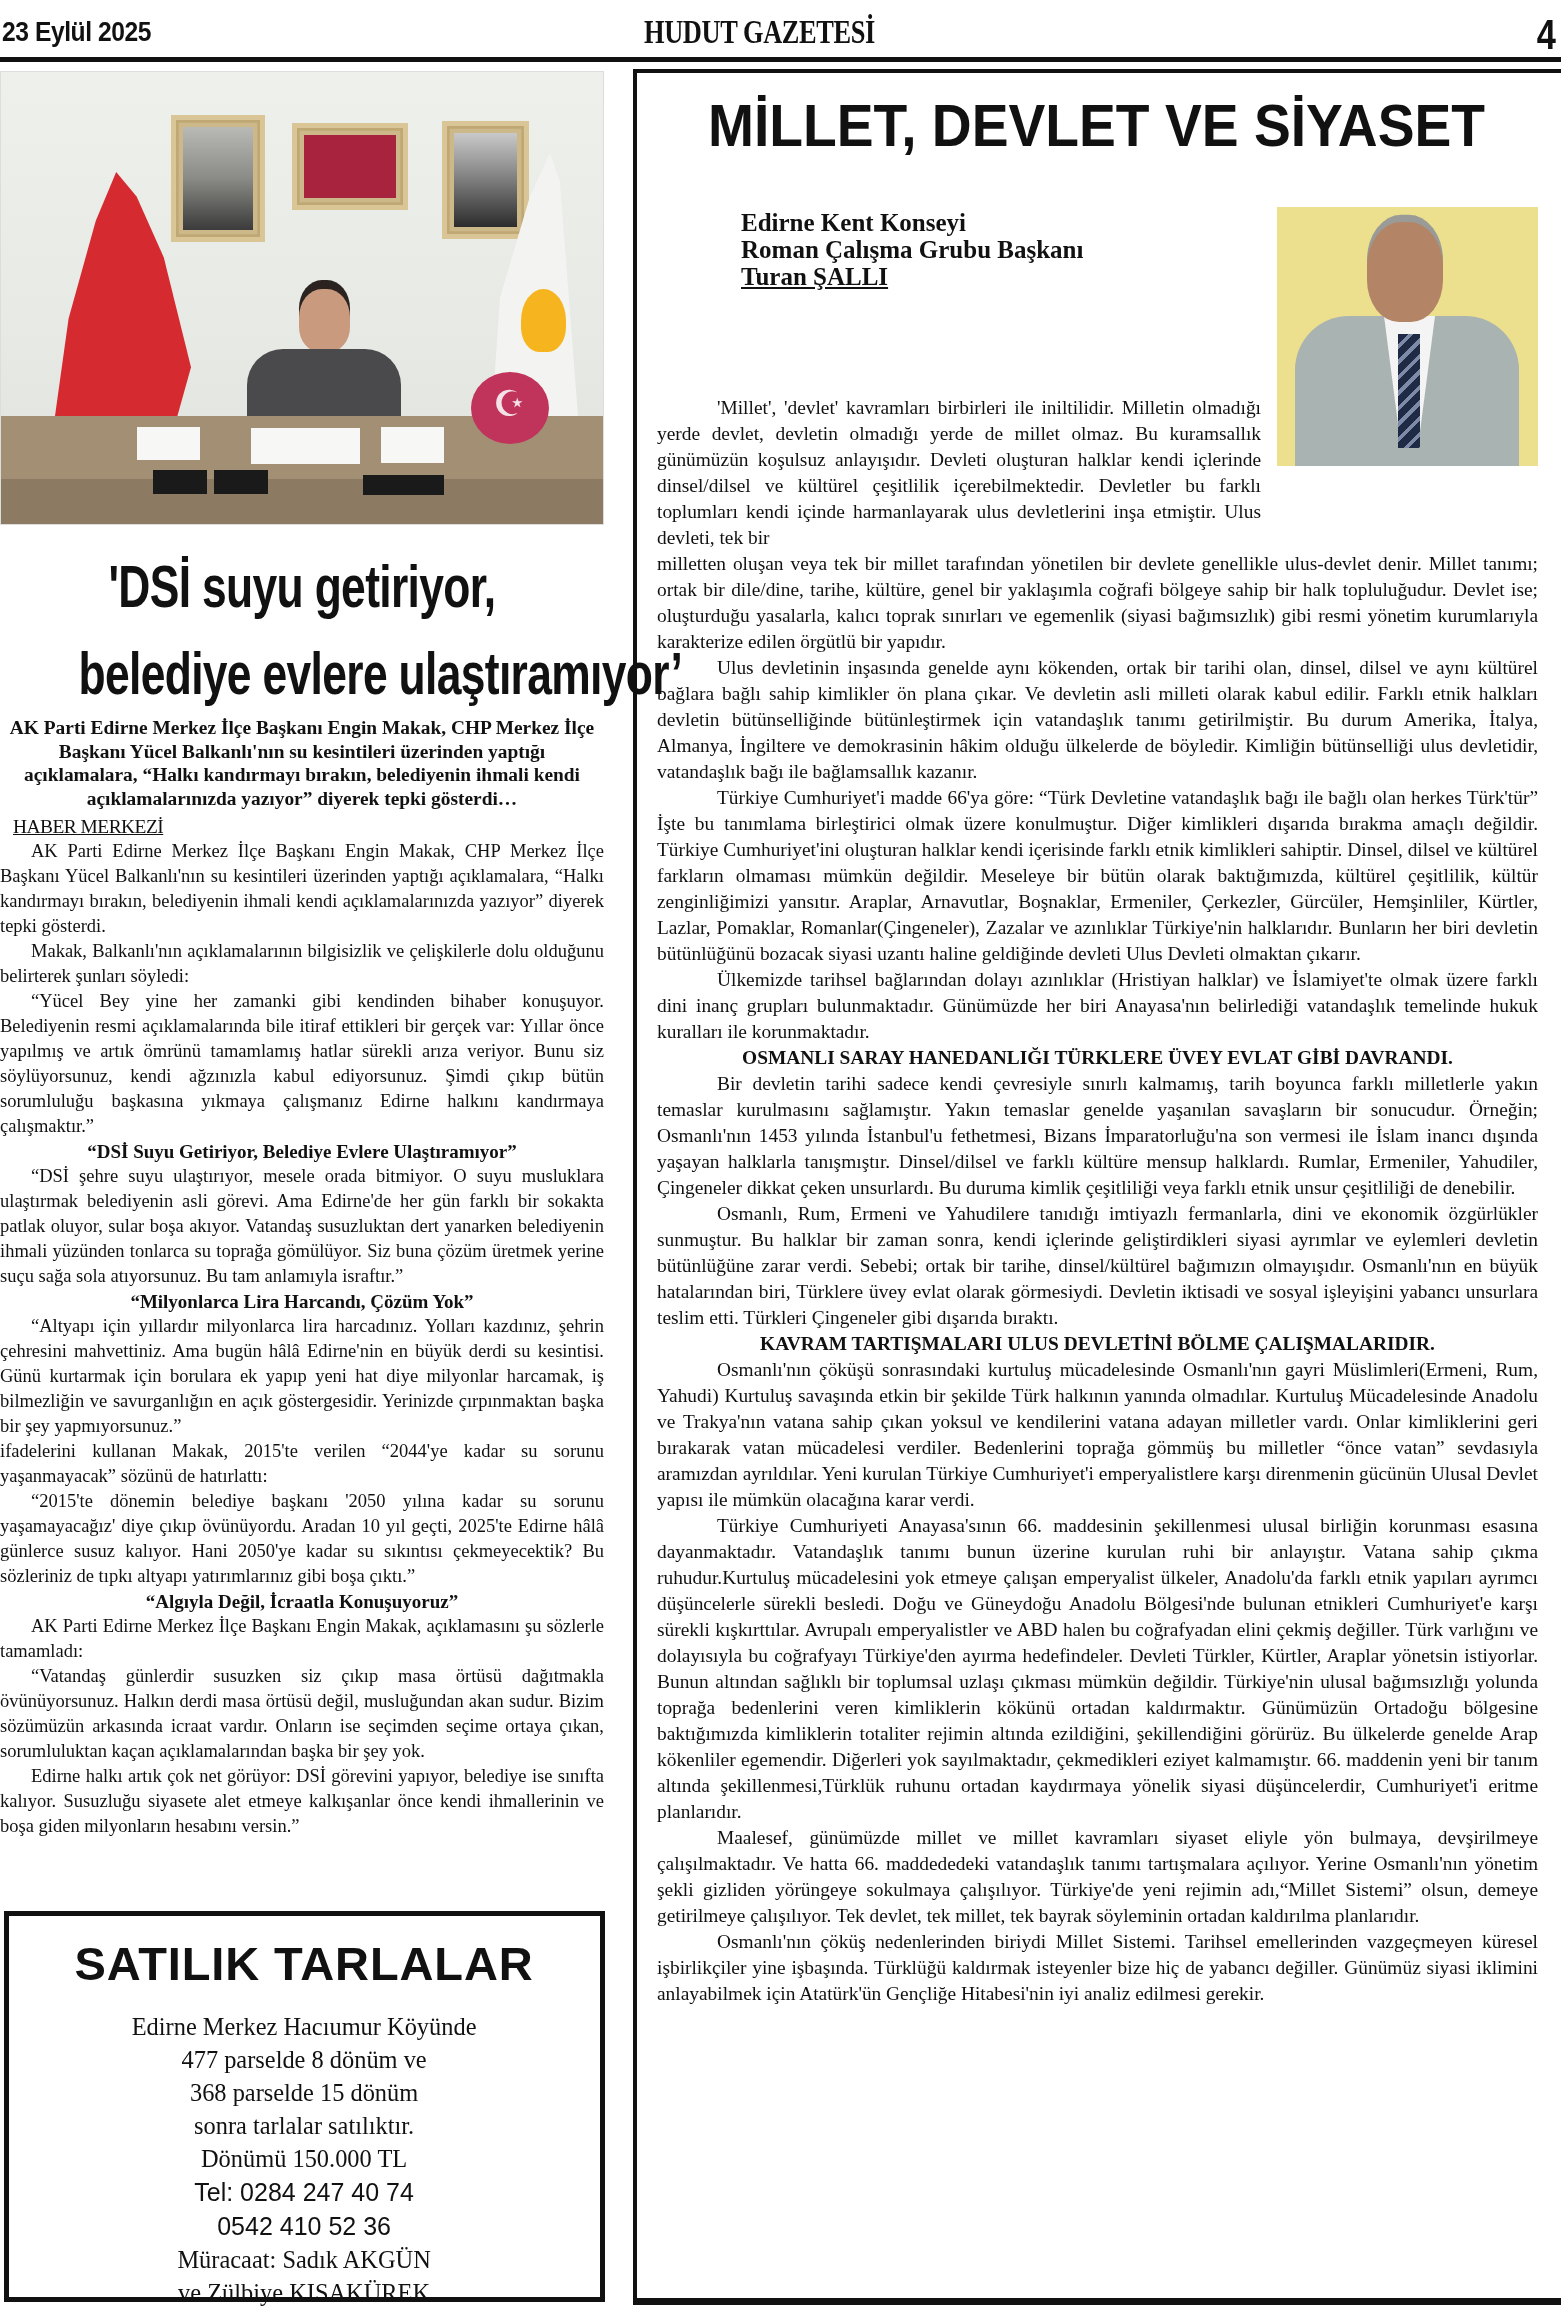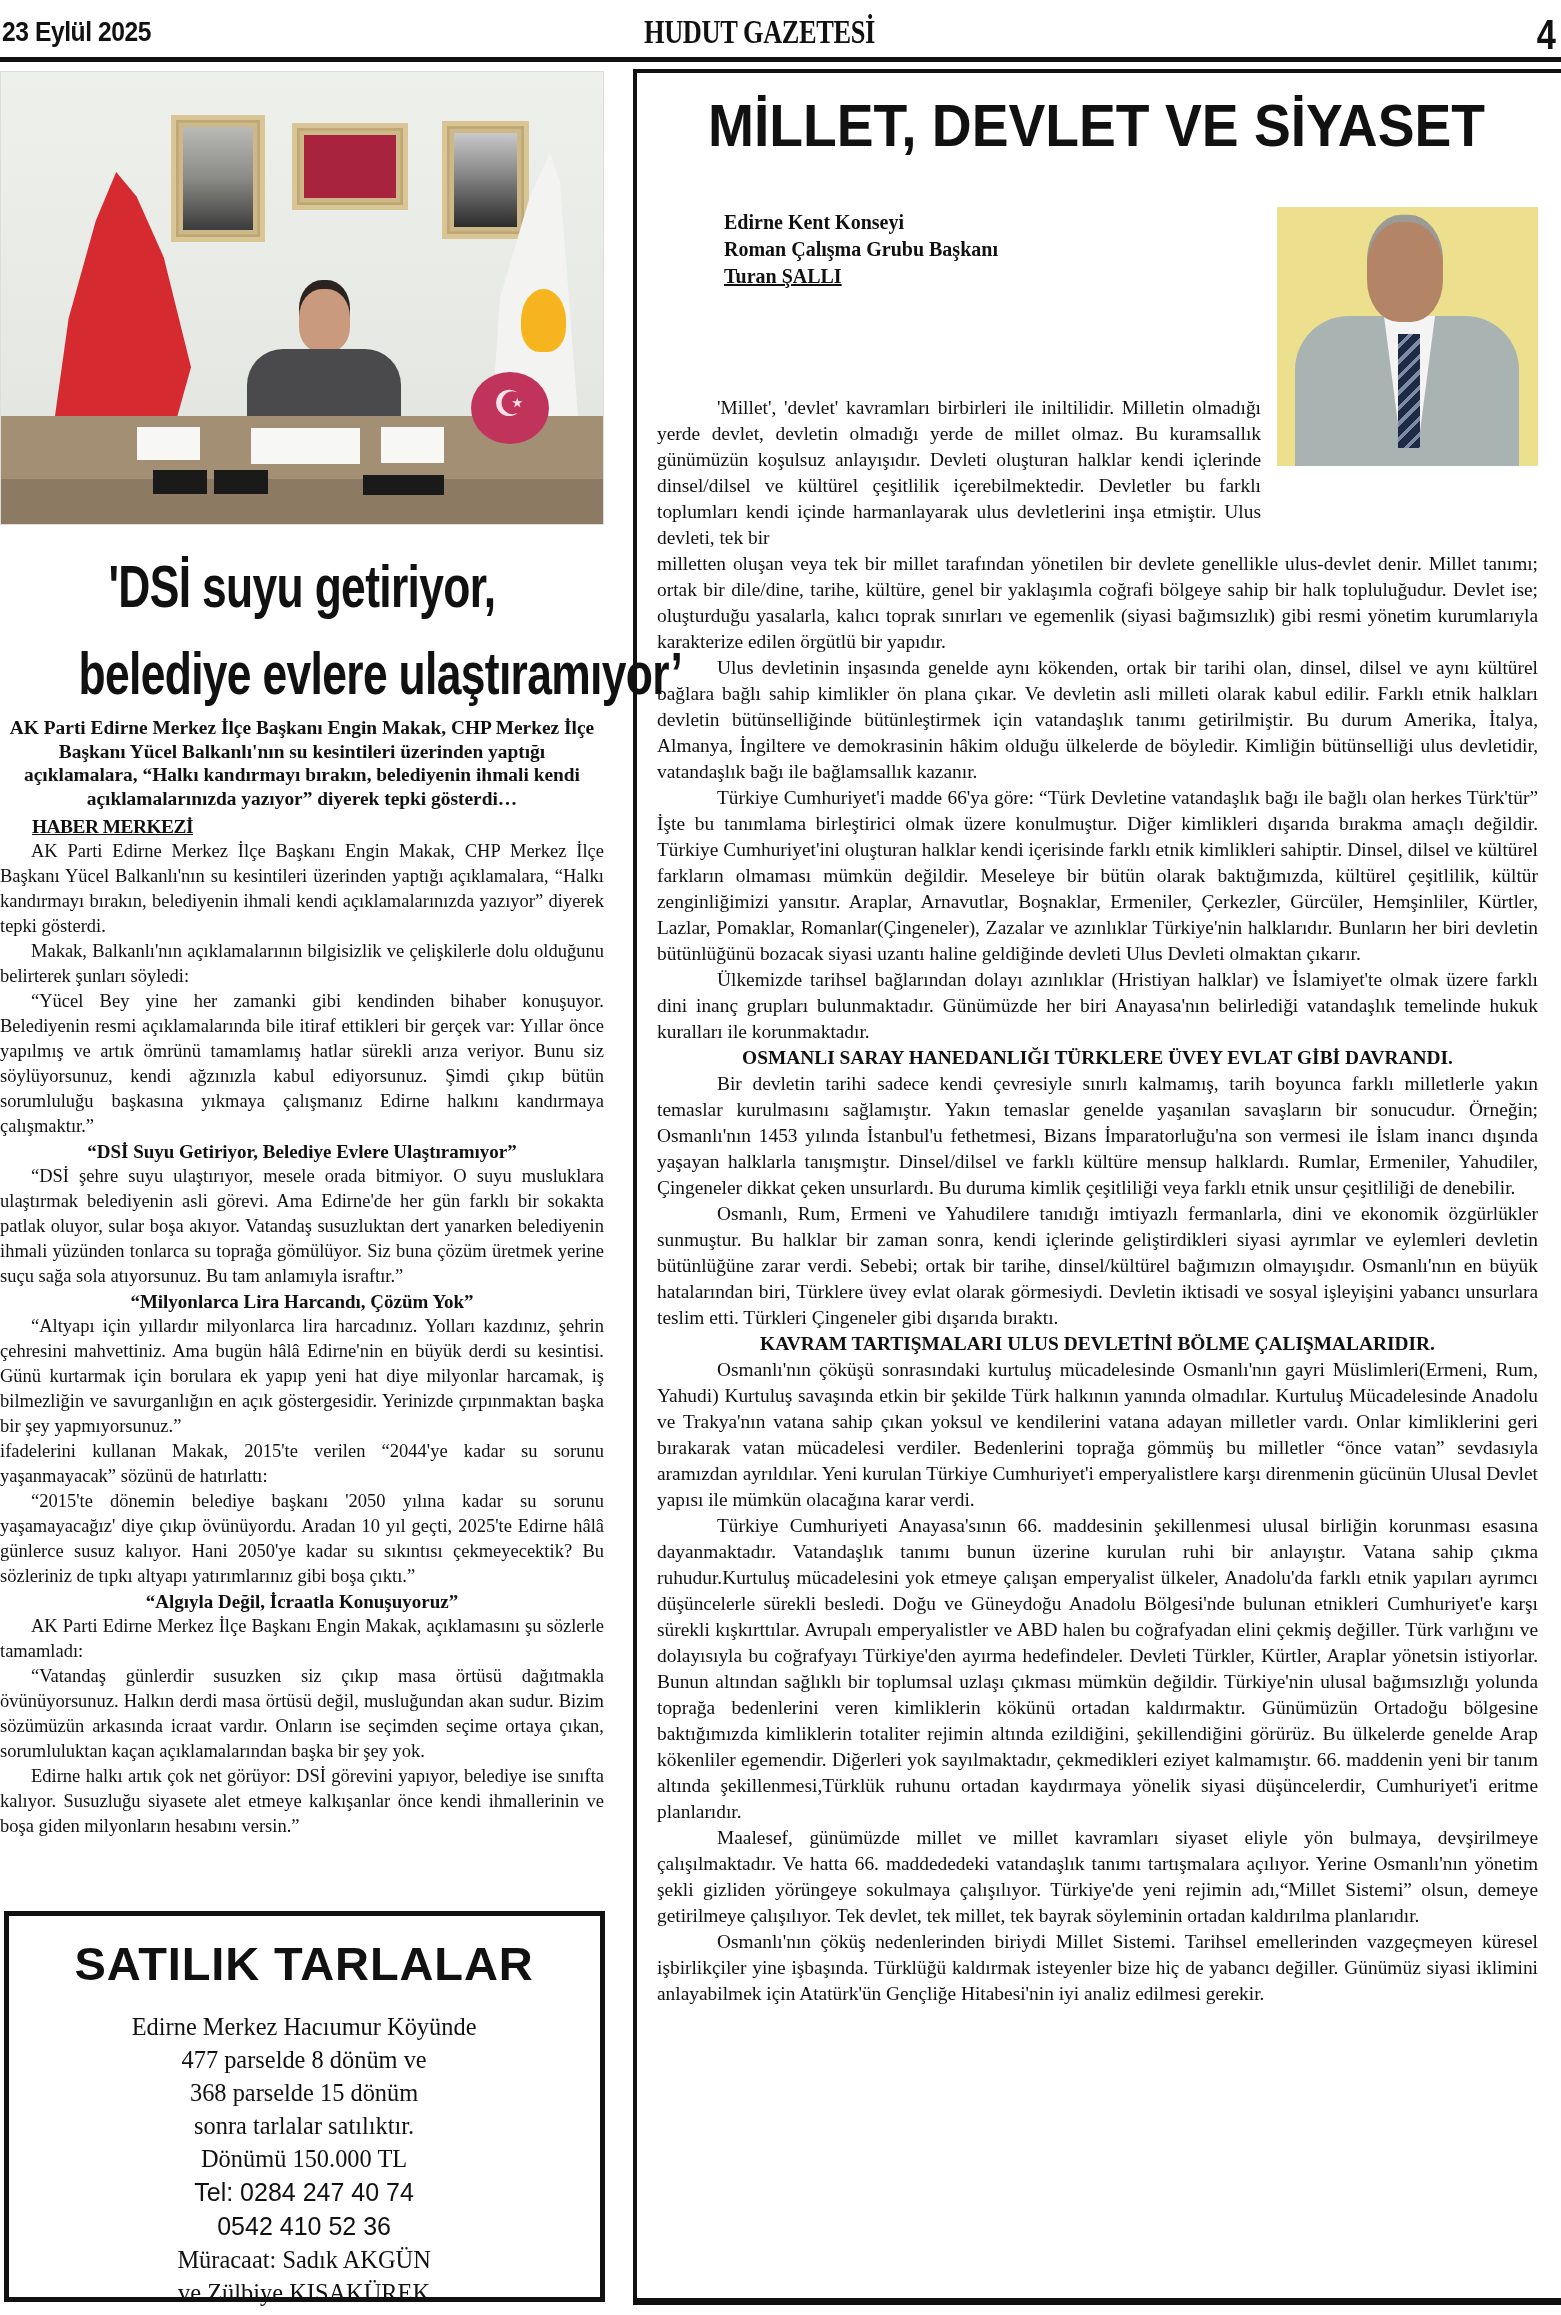--- a/index.html
+++ b/index.html
@@ -34,36 +34,36 @@
   .desk { position: absolute; left: 0; top: 344px; width: 604px; height: 90px; background: #a38f74; }
   .desk-front { position: absolute; left: 0; top: 407px; width: 604px; height: 47px; background: #8c7a62; }
   .desk-item { position: absolute; background: #f7f7f5; }
   .plate { position: absolute; left: 470px; top: 300px; width: 78px; height: 72px; border-radius: 50%; background: #c0345c; }
   .plate::after { content: "☪"; position: absolute; left: 22px; top: 11px; color: #f4e2e8; font-size: 36px; }
 
   .headline { position: absolute; left: 0; top: 472px; width: 604px; text-align: center; font-family: "Liberation Sans", sans-serif; font-weight: 700; font-size: 60px; line-height: 87px; letter-spacing: -0.9px; transform: scaleX(0.74); transform-origin: center top; width: 604px; }
   .headline span { display: block; white-space: nowrap; }
 
   .lede { position: absolute; left: 0; top: 716px; width: 604px; font-weight: 700; font-size: 19.4px; line-height: 23.5px; text-align: center; }
-  .byline { position: absolute; left: 32px; top: 816px; font-weight: 700; font-size: 19.4px; text-decoration: underline; letter-spacing: -0.5px; }
+  .byline { position: absolute; left: 13px; top: 816px; font-weight: 400; font-size: 19.4px; text-decoration: underline; letter-spacing: -0.5px; }
   .left-body { position: absolute; left: 0; top: 839px; width: 604px; font-size: 18.5px; line-height: 25px; text-align: justify; }
   .left-body p { text-indent: 31px; }
   .left-body h3 { font-size: 19px; font-weight: 700; text-align: center; line-height: 25px; }
 
   
   .ad { position: absolute; left: 3.6px; top: 1911px; width: 601px; height: 391px; border: 5.4px solid #111; text-align: center; }
   .ad-title { margin-top: 20px; font-family: "Liberation Sans", sans-serif; font-weight: 700; font-size: 47px; letter-spacing: 0.9px; }
   .ad-line { font-family: "Liberation Serif", serif; font-size: 24.4px; line-height: 33px; }
   .ad-tel { font-family: "Liberation Sans", sans-serif; font-weight: 400; font-size: 25px; line-height: 34px; }
   .ad-lines { margin-top: 19px; }
 
   
   .right-box { position: absolute; left: 633px; top: 69px; width: 1057px; height: 2236px; border: 4.5px solid #111; border-bottom-width: 7.2px; }
   .right-title { position: absolute; left: 16.3px; top: 18px; width: 887px; text-align: center; font-family: "Liberation Sans", sans-serif; font-weight: 700; font-size: 60px; transform: scaleX(0.92); transform-origin: center top; white-space: nowrap; }
-  .author { position: absolute; left: 87px; top: 136px; font-weight: 700; font-size: 20px; line-height: 27px; }
+  .author { position: absolute; left: 104px; top: 136px; font-weight: 700; font-size: 25px; line-height: 27px; }
   .author .name { text-decoration: underline; }
   .portrait { position: absolute; left: 640px; top: 134px; width: 261px; height: 259px; background: #ecdf8e; overflow: hidden; }
   .portrait .p-head { position: absolute; left: 90px; top: 14.5px; width: 76px; height: 100px; background: #b48466; border-radius: 45% 45% 42% 42%; box-shadow: 0 -7.2px 0 #9a9a96; }
   .portrait .p-body { position: absolute; left: 18px; top: 109px; width: 224px; height: 163px; background: #a9b3b1; border-radius: 54px 54px 0 0; }
   .portrait .p-shirt { position: absolute; left: 107px; top: 109px; width: 51px; height: 118px; background: #f4f4f4; clip-path: polygon(0 0,100% 0,70% 100%,30% 100%); }
   .portrait .p-tie { position: absolute; left: 121px; top: 127px; width: 22px; height: 114px; background: repeating-linear-gradient(135deg,#1f2a44 0 7.2px,#7d8aa8 7.2px 11px); }
 
   .right-body { position: absolute; left: 20px; top: 322px; width: 881px; font-size: 19.4px; line-height: 26px; text-align: justify; }
   .right-body p { text-indent: 60px; }
   .right-body p.narrow { width: 604px; }

